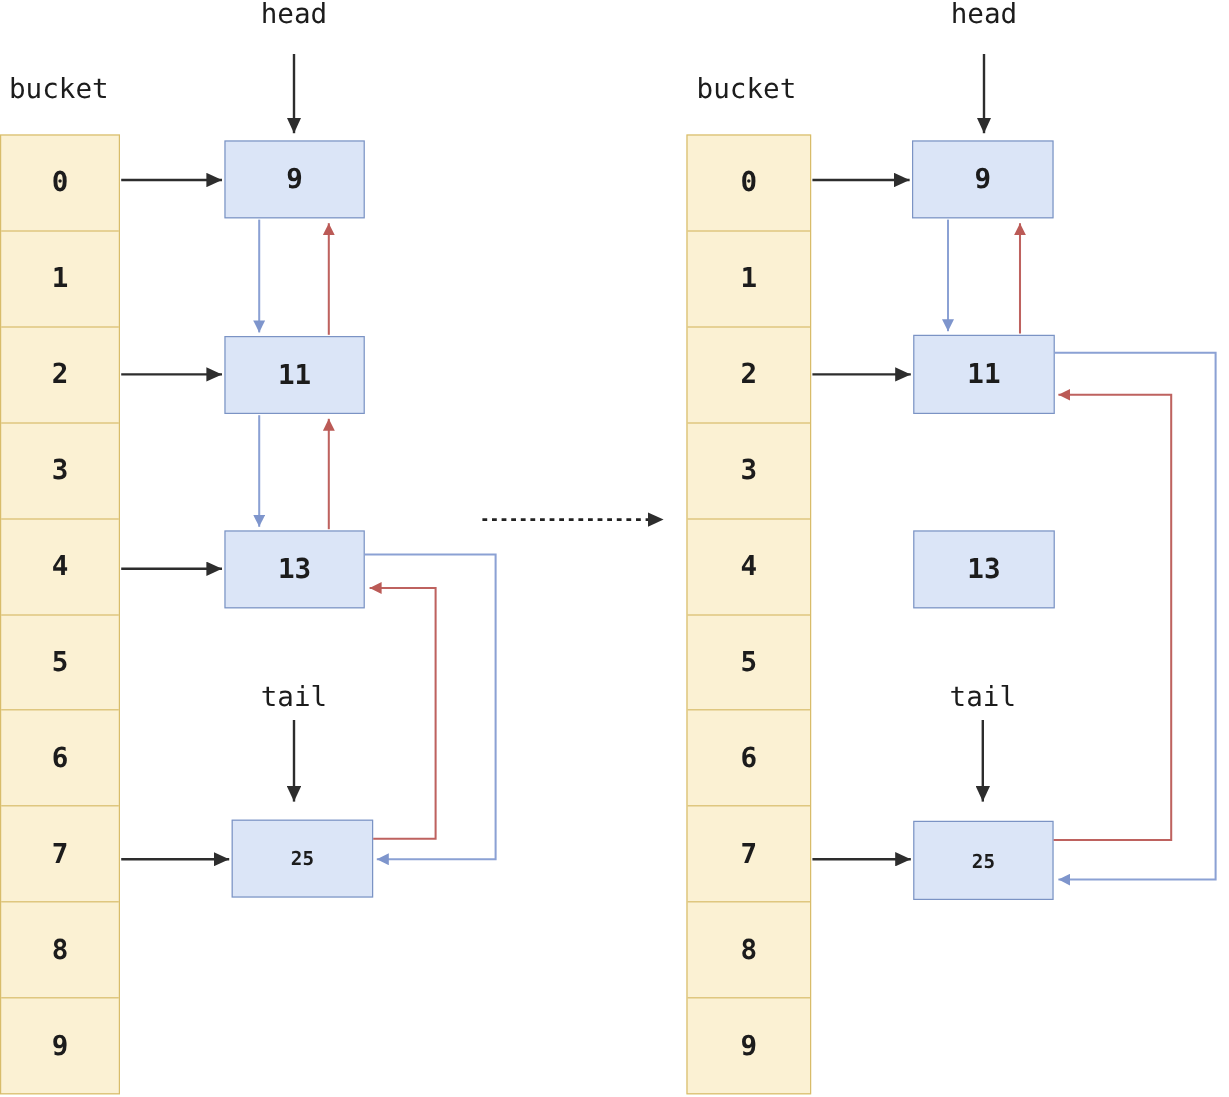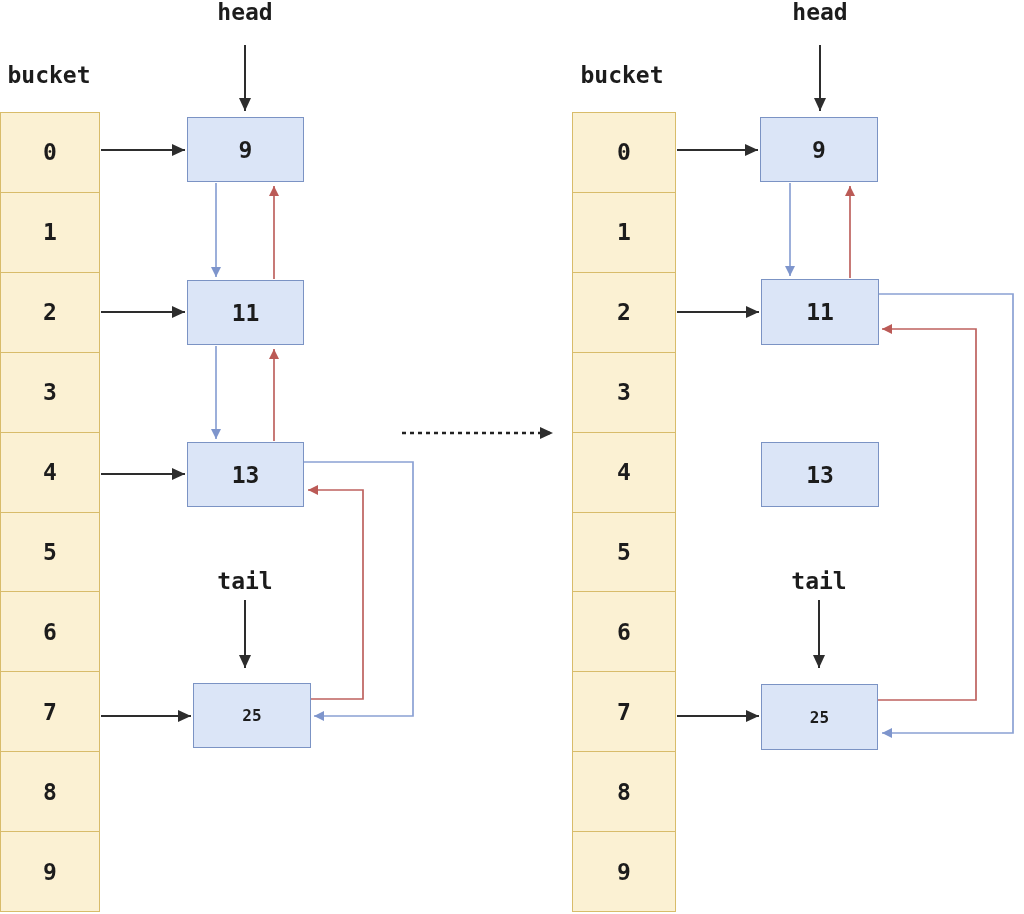--- a/index.html
+++ b/index.html
@@ -7,21 +7,21 @@
     position:relative;
     width:1024px;height:914px;
     background:#ffffff;
     font-family:"DejaVu Sans Mono", monospace;
     color:#1c1c1c;
     overflow:hidden;
   }
   .lbl{
     position:absolute;
     font-size:23px;
-    font-weight:700;
+    font-weight:400;
     text-align:center;
     white-space:nowrap;
     letter-spacing:0px;
   }
   .bucket-col{
     position:absolute;
     top:112px;
     width:100px;
     height:800px;
     background:#FBF1D3;

